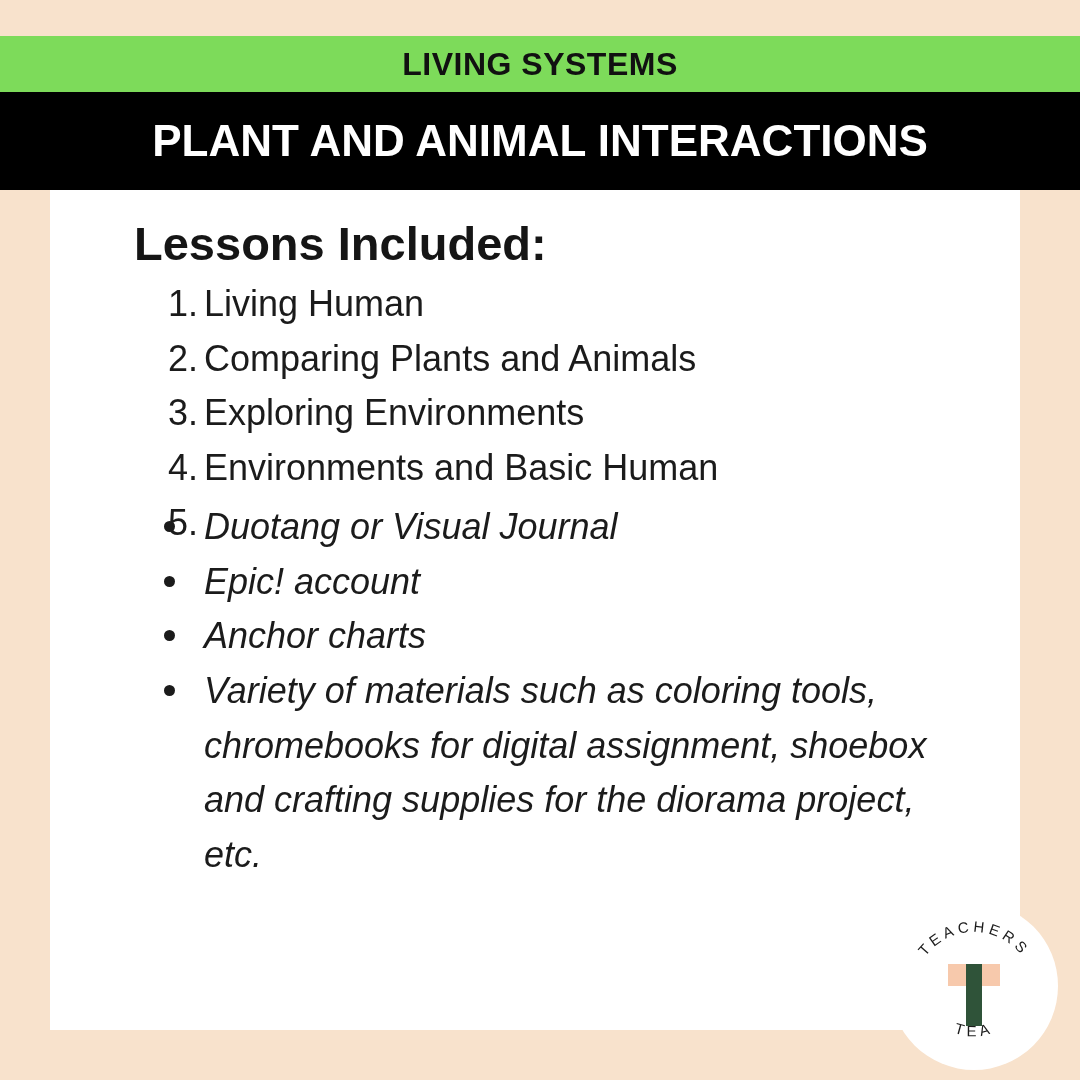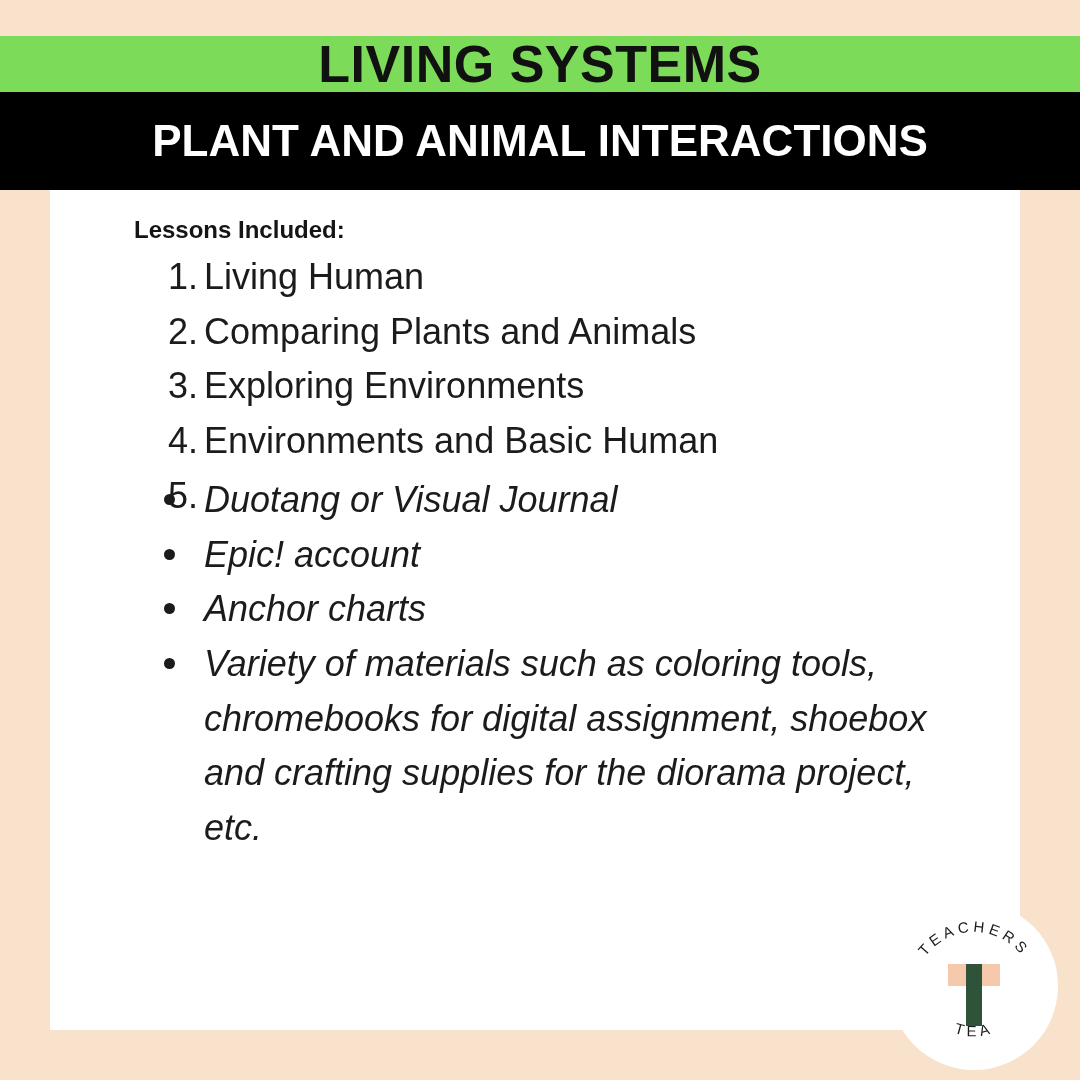--- a/index.html
+++ b/index.html
@@ -25,21 +25,21 @@
     left: 0;
     top: 36px;
     width: 1080px;
     height: 56px;
     background: #7ddb5a;
     display: flex;
     align-items: center;
     justify-content: center;
   }
   .band-green .txt {
-    font-size: 52px;
+    font-size: 32px;
     font-weight: bold;
     color: #111111;
     letter-spacing: 0.5px;
     line-height: 1;
     font-family: "Liberation Sans", sans-serif;
   }
   .band-black {
     position: absolute;
     left: 0;
     top: 92px;
@@ -64,21 +64,21 @@
     left: 50px;
     top: 190px;
     width: 970px;
     height: 840px;
     background: #ffffff;
     box-sizing: border-box;
     padding: 18px 40px 10px 34px;
     overflow: hidden;
   }
   .heading {
-    font-size: 24px;
+    font-size: 47px;
     font-weight: bold;
     color: #151515;
     margin: 8px 0 2px 50px;
     font-family: "Liberation Sans", sans-serif;
   }
   .heading.materials {
     margin-top: 24px;
     margin-left: 40px;
   }
   ol.lessons {

